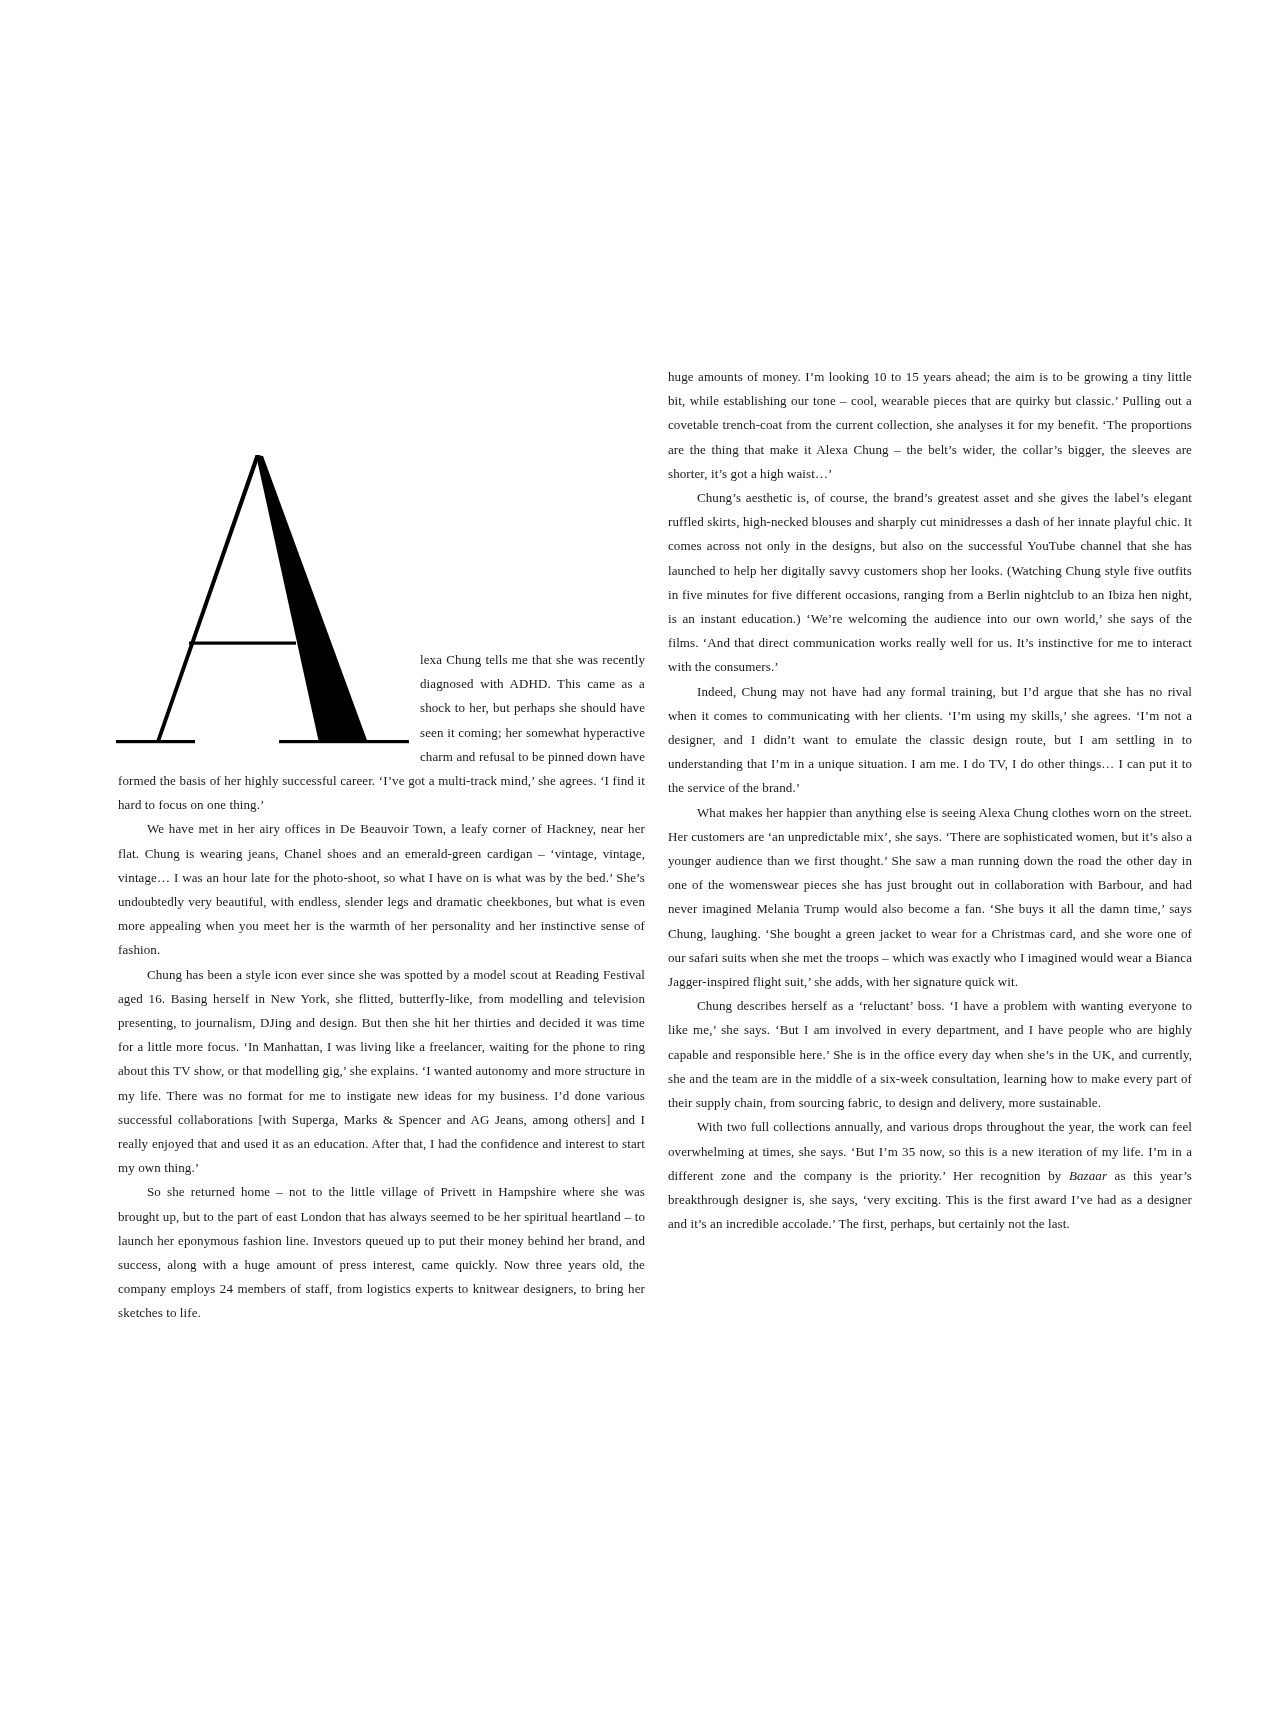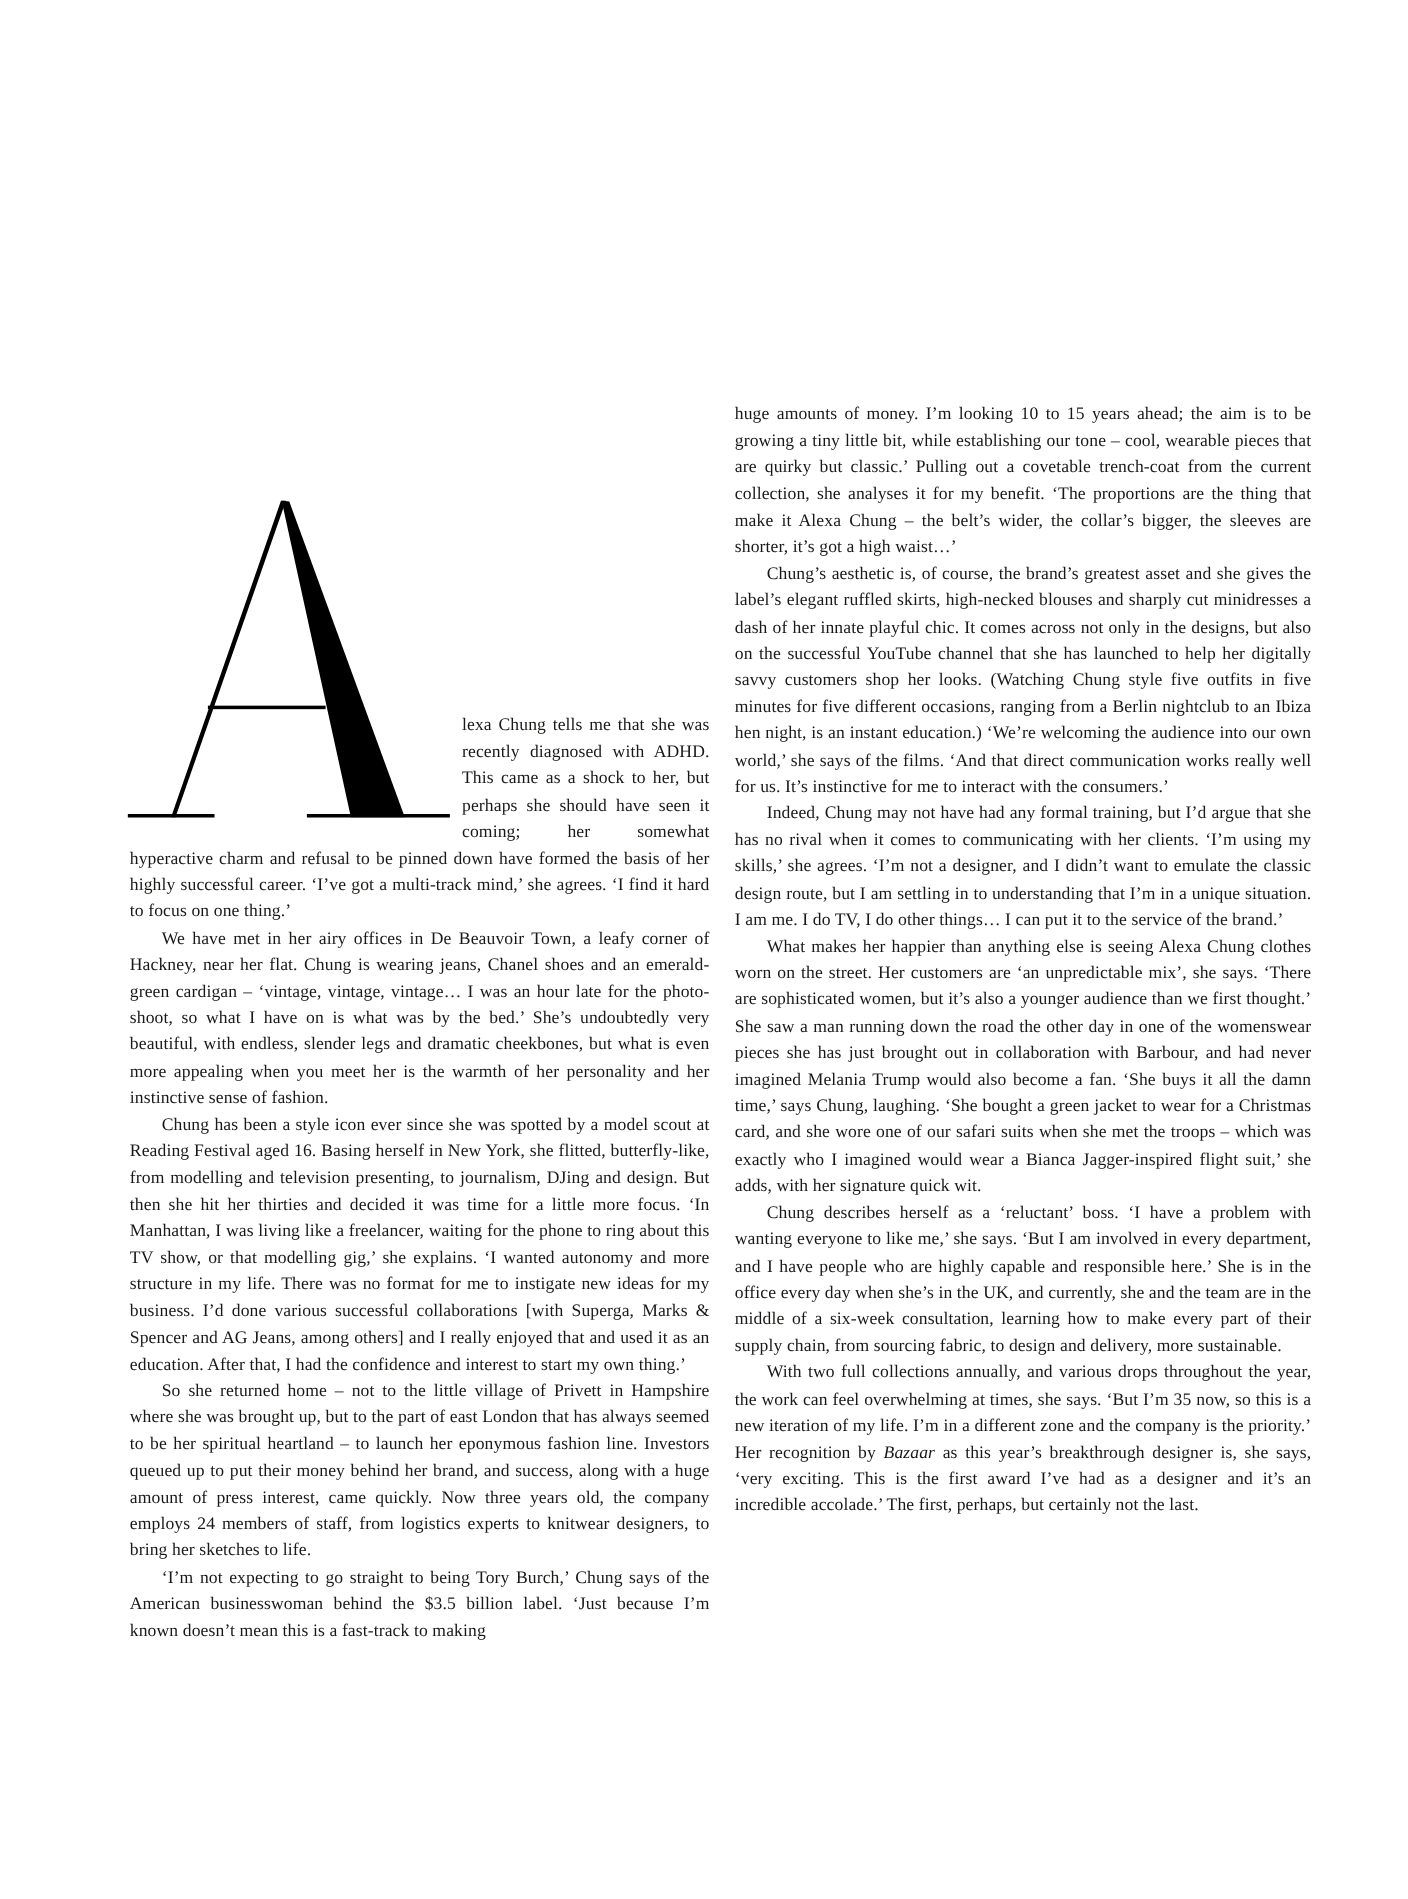--- a/index.html
+++ b/index.html
@@ -18,21 +18,21 @@
   }
   .dropcap-svg {
     position: absolute;
     left: 116px;
     top: 455px;
     width: 294px;
     height: 291px;
   }
   .col {
     position: absolute;
-    font-size: 16px;
+    font-size: 13px;
     line-height: 24.2px;
     text-align: justify;
     letter-spacing: 0.1px;
   }
   .col-left {
     left: 118px;
     top: 648px;
     width: 527px;
     font-family: Liberation Serif, serif;
   }
@@ -76,21 +76,20 @@
   </svg>
 
   <div class="col col-left">
     <p class="para">
       <span class="dropcap-spacer"></span>
       <span>lexa Chung tells me that she was recently diagnosed with ADHD. This came as a shock to her, but perhaps she should have seen it coming; her somewhat hyperactive charm and refusal to be pinned down have formed the basis of her highly successful career. ‘I’ve got a multi-track mind,’ she agrees. ‘I find it hard to focus on one thing.’</span>
     </p>
     <p class="para indent">We have met in her airy offices in De Beauvoir Town, a leafy corner of Hackney, near her flat. Chung is wearing jeans, Chanel shoes and an emerald-green cardigan – ‘vintage, vintage, vintage… I was an hour late for the photo-shoot, so what I have on is what was by the bed.’ She’s undoubtedly very beautiful, with endless, slender legs and dramatic cheekbones, but what is even more appealing when you meet her is the warmth of her personality and her instinctive sense of fashion.</p>
     <p class="para indent">Chung has been a style icon ever since she was spotted by a model scout at Reading Festival aged 16. Basing herself in New York, she flitted, butterfly-like, from modelling and television presenting, to journalism, DJing and design. But then she hit her thirties and decided it was time for a little more focus. ‘In Manhattan, I was living like a freelancer, waiting for the phone to ring about this TV show, or that modelling gig,’ she explains. ‘I wanted autonomy and more structure in my life. There was no format for me to instigate new ideas for my business. I’d done various successful collaborations [with Superga, Marks &amp; Spencer and AG Jeans, among others] and I really enjoyed that and used it as an education. After that, I had the confidence and interest to start my own thing.’</p>
     <p class="para indent">So she returned home – not to the little village of Privett in Hampshire where she was brought up, but to the part of east London that has always seemed to be her spiritual heartland – to launch her eponymous fashion line. Investors queued up to put their money behind her brand, and success, along with a huge amount of press interest, came quickly. Now three years old, the company employs 24 members of staff, from logistics experts to knitwear designers, to bring her sketches to life.</p>
-    <p class="para indent">‘I’m not expecting to go straight to being Tory Burch,’ Chung says of the American businesswoman behind the $3.5 billion label. ‘Just because I’m known doesn’t mean this is a fast-track to making</p>
   </div>
 
   <div class="col col-right">
     <p class="para">huge amounts of money. I’m looking 10 to 15 years ahead; the aim is to be growing a tiny little bit, while establishing our tone – cool, wearable pieces that are quirky but classic.’ Pulling out a covetable trench-coat from the current collection, she analyses it for my benefit. ‘The proportions are the thing that make it Alexa Chung – the belt’s wider, the collar’s bigger, the sleeves are shorter, it’s got a high waist…’</p>
     <p class="para indent">Chung’s aesthetic is, of course, the brand’s greatest asset and she gives the label’s elegant ruffled skirts, high-necked blouses and sharply cut minidresses a dash of her innate playful chic. It comes across not only in the designs, but also on the successful YouTube channel that she has launched to help her digitally savvy customers shop her looks. (Watching Chung style five outfits in five minutes for five different occasions, ranging from a Berlin nightclub to an Ibiza hen night, is an instant education.) ‘We’re welcoming the audience into our own world,’ she says of the films. ‘And that direct communication works really well for us. It’s instinctive for me to interact with the consumers.’</p>
     <p class="para indent">Indeed, Chung may not have had any formal training, but I’d argue that she has no rival when it comes to communicating with her clients. ‘I’m using my skills,’ she agrees. ‘I’m not a designer, and I didn’t want to emulate the classic design route, but I am settling in to understanding that I’m in a unique situation. I am me. I do TV, I do other things… I can put it to the service of the brand.’</p>
     <p class="para indent">What makes her happier than anything else is seeing Alexa Chung clothes worn on the street. Her customers are ‘an unpredictable mix’, she says. ‘There are sophisticated women, but it’s also a younger audience than we first thought.’ She saw a man running down the road the other day in one of the womenswear pieces she has just brought out in collaboration with Barbour, and had never imagined Melania Trump would also become a fan. ‘She buys it all the damn time,’ says Chung, laughing. ‘She bought a green jacket to wear for a Christmas card, and she wore one of our safari suits when she met the troops – which was exactly who I imagined would wear a Bianca Jagger-inspired flight suit,’ she adds, with her signature quick wit.</p>
     <p class="para indent">Chung describes herself as a ‘reluctant’ boss. ‘I have a problem with wanting everyone to like me,’ she says. ‘But I am involved in every department, and I have people who are highly capable and responsible here.’ She is in the office every day when she’s in the UK, and currently, she and the team are in the middle of a six-week consultation, learning how to make every part of their supply chain, from sourcing fabric, to design and delivery, more sustainable.</p>
     <p class="para indent">
       <span>With two full collections annually, and various drops throughout the year, the work can feel overwhelming at times, she says. ‘But I’m 35 now, so this is a new iteration of my life. I’m in a different zone and the company is the priority.’ Her recognition by </span><i class="mag-italic">Bazaar</i><span> as this year’s breakthrough designer is, she says, ‘very exciting. This is the first award I’ve had as a designer and it’s an incredible accolade.’ The first, perhaps, but certainly not the last.</span>

